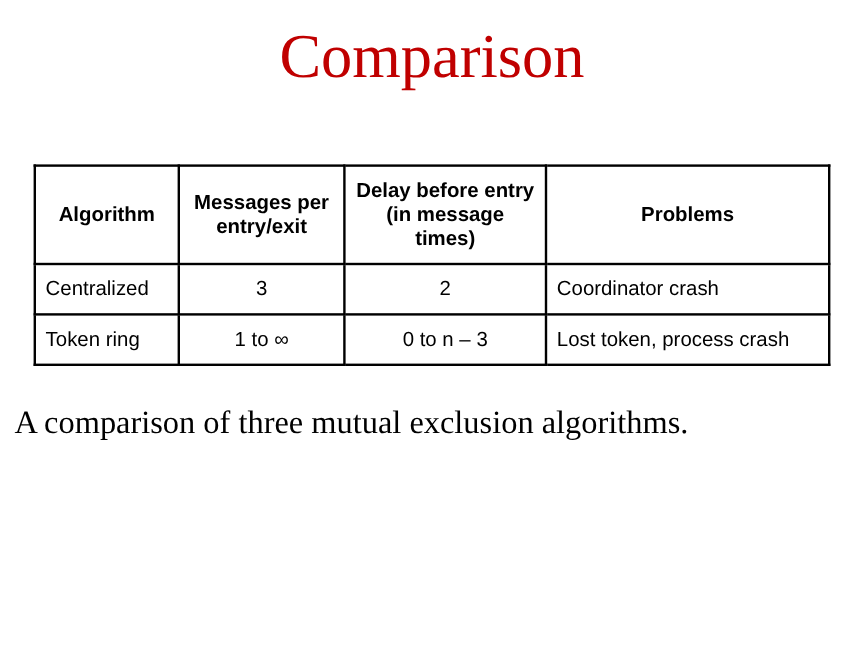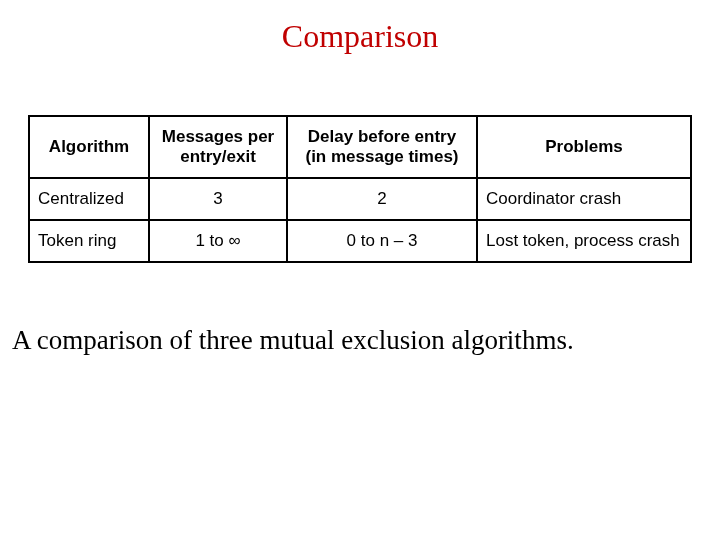--- a/index.html
+++ b/index.html
@@ -9,21 +9,21 @@
     }
     body {
       width: 720px;
       height: 540px;
       background: #fff;
       font-family: "Times New Roman", Times, serif;
       color: #000;
     }
     .title {
       text-align: center;
-      font-size: 32px;
+      font-size: 52px;
       color: #c00000;
       font-weight: normal;
       padding-top: 18px;
       padding-bottom: 10px;
     }
     .table-wrap {
       padding: 50px 28px 0 28px;
     }
     table {
       border-collapse: collapse;
@@ -41,25 +41,25 @@
       text-align: center;
     }
     td {
       text-align: left;
     }
     td.center {
       text-align: center;
     }
     .col-alg { width: 120px; }
     .col-msg { width: 138px; }
-    .col-delay { width: 190px; }
+    .col-delay { width: 168px; }
     .col-prob { width: auto; }
     .caption {
       font-size: 27px;
-      padding: 62px 12px 0 12px;
+      padding: 32px 12px 0 12px;
       color: #000;
       font-weight: normal;
     }
   </style>
 </head>
 <body>
 
 <h1 class="title">Comparison</h1>
 
 <div class="table-wrap">

